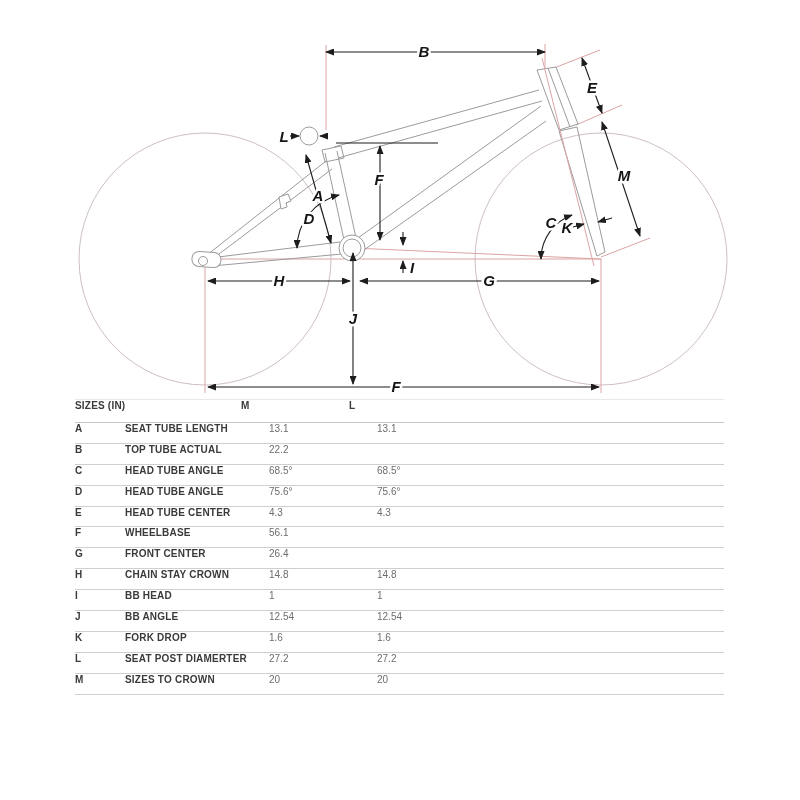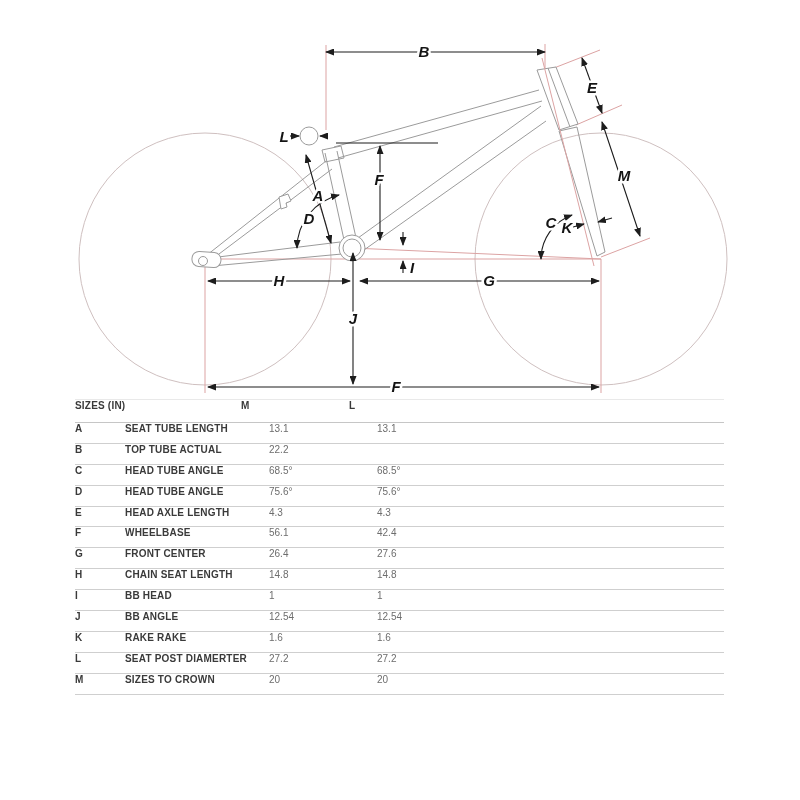--- a/index.html
+++ b/index.html
@@ -161,57 +161,55 @@
     <div class="c-l">68.5°</div>
   </div>
   <div class="t-row">
     <div class="c-key">D</div>
     <div class="c-name">HEAD TUBE ANGLE</div>
     <div class="c-m">75.6°</div>
     <div class="c-l">75.6°</div>
   </div>
   <div class="t-row">
     <div class="c-key">E</div>
-    <div class="c-name">HEAD AXLE LENGTH</div>
+    <div class="c-name">HEAD TUBE CENTER</div>
     <div class="c-m">4.3</div>
     <div class="c-l">4.3</div>
   </div>
   <div class="t-row">
     <div class="c-key">F</div>
     <div class="c-name">WHEELBASE</div>
     <div class="c-m">56.1</div>
-    <div class="c-l">42.4</div>
   </div>
   <div class="t-row">
     <div class="c-key">G</div>
     <div class="c-name">FRONT CENTER</div>
     <div class="c-m">26.4</div>
-    <div class="c-l">27.6</div>
   </div>
   <div class="t-row">
     <div class="c-key">H</div>
-    <div class="c-name">CHAIN SEAT LENGTH</div>
+    <div class="c-name">CHAIN STAY CROWN</div>
     <div class="c-m">14.8</div>
     <div class="c-l">14.8</div>
   </div>
   <div class="t-row">
     <div class="c-key">I</div>
     <div class="c-name">BB HEAD</div>
     <div class="c-m">1</div>
     <div class="c-l">1</div>
   </div>
   <div class="t-row">
     <div class="c-key">J</div>
     <div class="c-name">BB ANGLE</div>
     <div class="c-m">12.54</div>
     <div class="c-l">12.54</div>
   </div>
   <div class="t-row">
     <div class="c-key">K</div>
-    <div class="c-name">RAKE RAKE</div>
+    <div class="c-name">FORK DROP</div>
     <div class="c-m">1.6</div>
     <div class="c-l">1.6</div>
   </div>
   <div class="t-row">
     <div class="c-key">L</div>
     <div class="c-name">SEAT POST DIAMERTER</div>
     <div class="c-m">27.2</div>
     <div class="c-l">27.2</div>
   </div>
   <div class="t-row">

